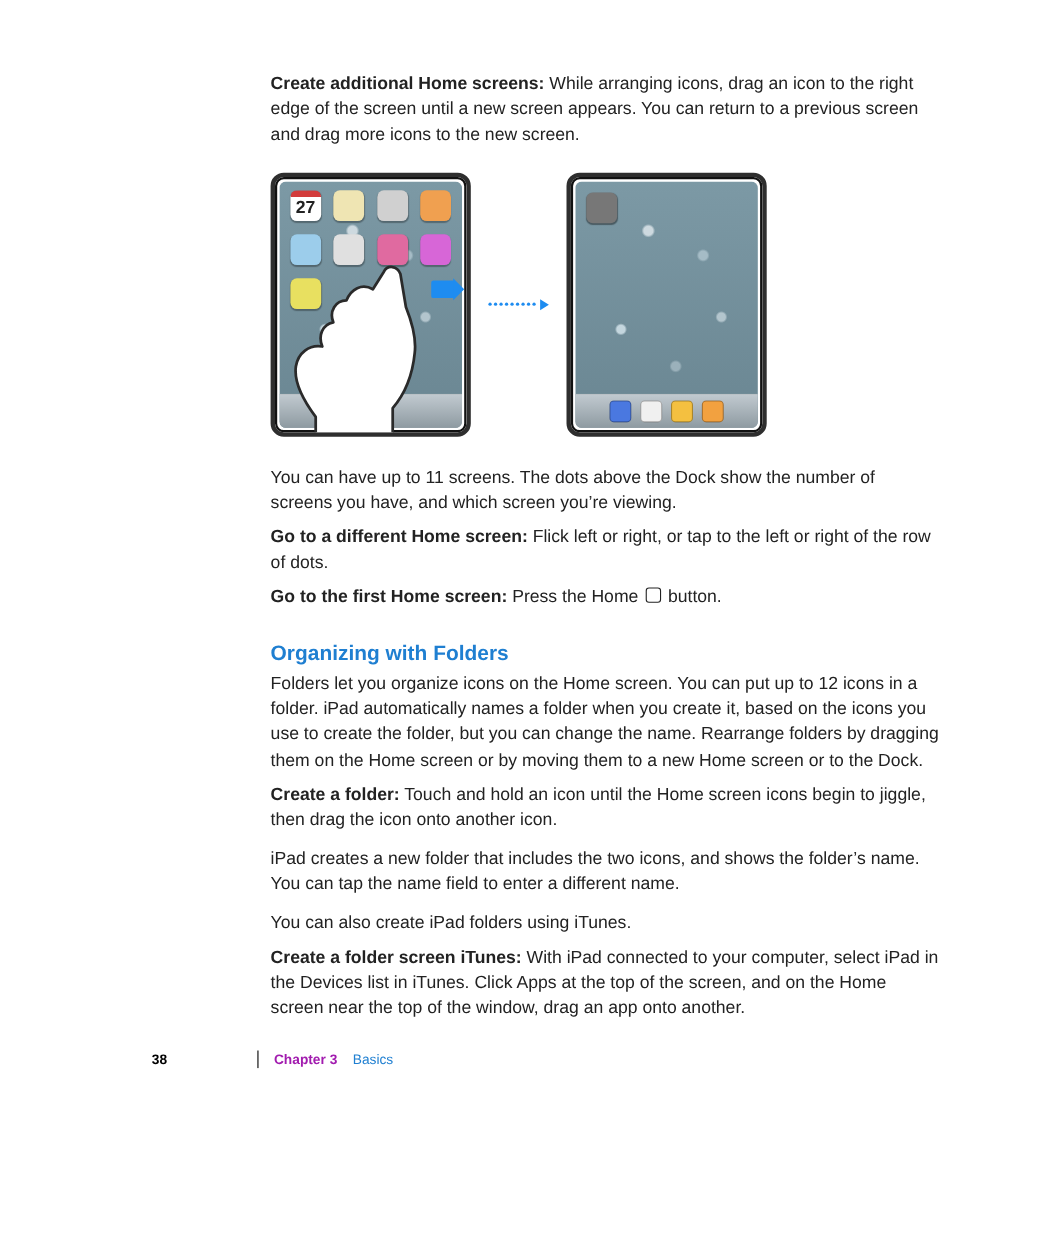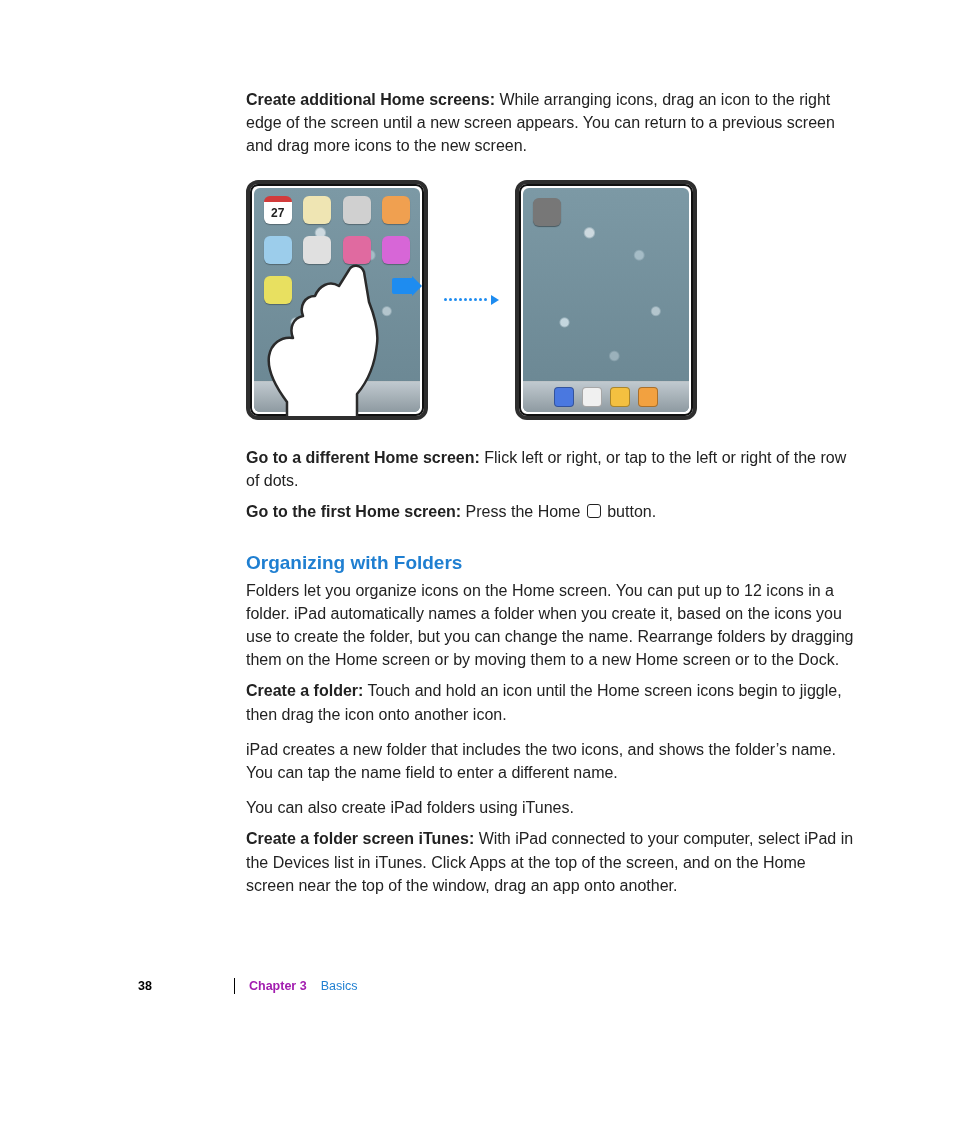--- a/index.html
+++ b/index.html
@@ -9,21 +9,20 @@
     font-family: "Helvetica Neue", Helvetica, Arial, sans-serif;
     color: #1a1a1a;
     width: 954px;
   }
   .page {
     width: 954px;
     height: 1023px;
     position: relative;
     box-sizing: border-box;
     padding: 65px 100px 40px 246px;
-    margin-top: 23px;
   }
   .body-text {
     font-size: 16px;
     line-height: 1.45;
     color: #222;
   }
   .body-text p {
     margin: 0 0 8px 0;
   }
   .bold-run { font-weight: 600; }
@@ -187,21 +186,21 @@
     <p>
       <span class="bold-run">Create additional Home screens:</span><span>  While arranging icons, drag an icon to the right edge of the screen until a new screen appears. You can return to a previous screen and drag more icons to the new screen.</span>
     </p>
   </div>
 
   <div class="figure">
 
     <div class="ipad">
       <div class="wallpaper"></div>
       <div class="icon-grid" id="left-icons">
-          <div class="app-icon" style="background: rgb(255, 255, 255); display: flex; align-items: center; justify-content: center; font-size: 12px; font-weight: 700; color: rgb(34, 34, 34); border-top: 6px solid rgb(210, 59, 59); box-sizing: border-box;">27</div>
+          <div class="app-icon" style="background: rgb(255, 255, 255); display: flex; align-items: center; justify-content: center; font-size: 16px; font-weight: 700; color: rgb(34, 34, 34); border-top: 6px solid rgb(210, 59, 59); box-sizing: border-box;">27</div>
           <div class="app-icon" style="background: rgb(239, 229, 179);"></div>
           <div class="app-icon" style="background: rgb(208, 208, 208);"></div>
           <div class="app-icon" style="background: rgb(240, 160, 80);"></div>
           <div class="app-icon" style="background: rgb(156, 205, 235);"></div>
           <div class="app-icon" style="background: rgb(224, 224, 224);"></div>
           <div class="app-icon" style="background: rgb(224, 106, 160);"></div>
           <div class="app-icon" style="background: rgb(215, 102, 215);"></div>
           <div class="app-icon" style="background: rgb(232, 224, 96);"></div>
         </div>
       <div class="drag-indicator"></div>
@@ -232,20 +231,21 @@
       <div class="dock" id="right-dock">
           <div class="dock-icon" style="background: rgb(74, 120, 224);"></div>
           <div class="dock-icon" style="background: rgb(240, 240, 240);"></div>
           <div class="dock-icon" style="background: rgb(244, 192, 64);"></div>
           <div class="dock-icon" style="background: rgb(242, 161, 64);"></div>
         </div>
     </div>
   </div>
 
   <div class="body-text">
+    <p>You can have up to 11 screens. The dots above the Dock show the number of screens you have, and which screen you’re viewing.</p>
 
     <p>
       <span class="bold-run">Go to a different Home screen:</span><span>  Flick left or right, or tap to the left or right of the row of dots.</span>
     </p>
 
     <p>
       <span class="bold-run">Go to the first Home screen:</span><span>  Press the Home </span><span class="home-glyph"></span><span> button.</span>
     </p>
 
 

